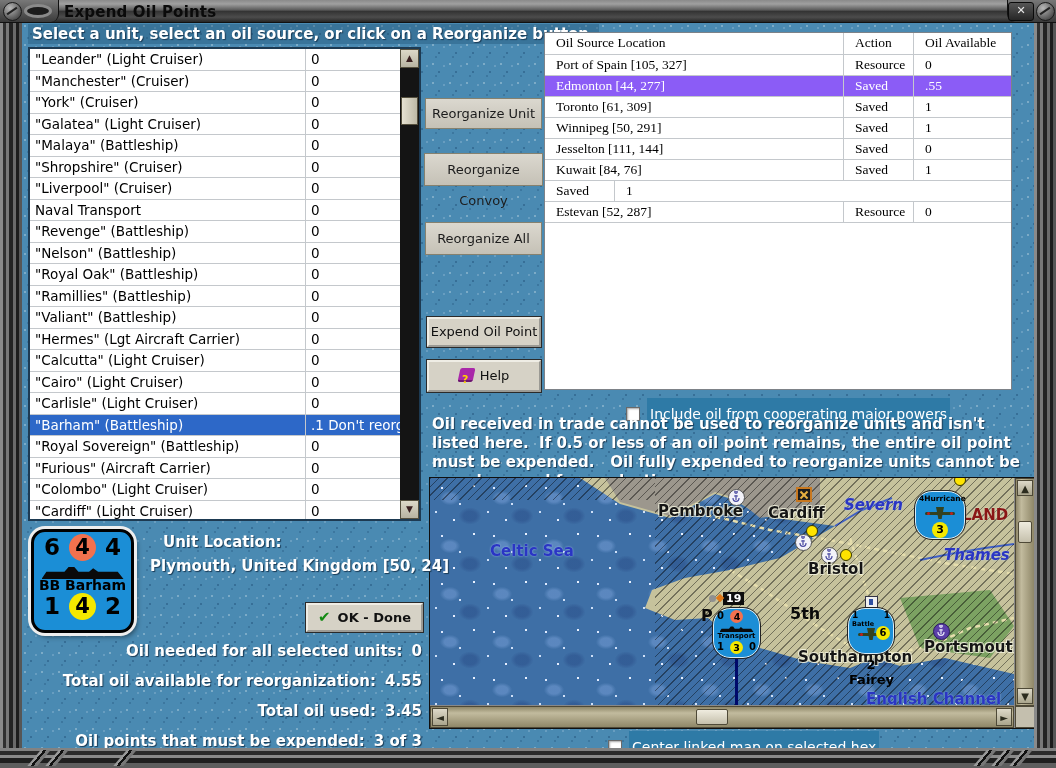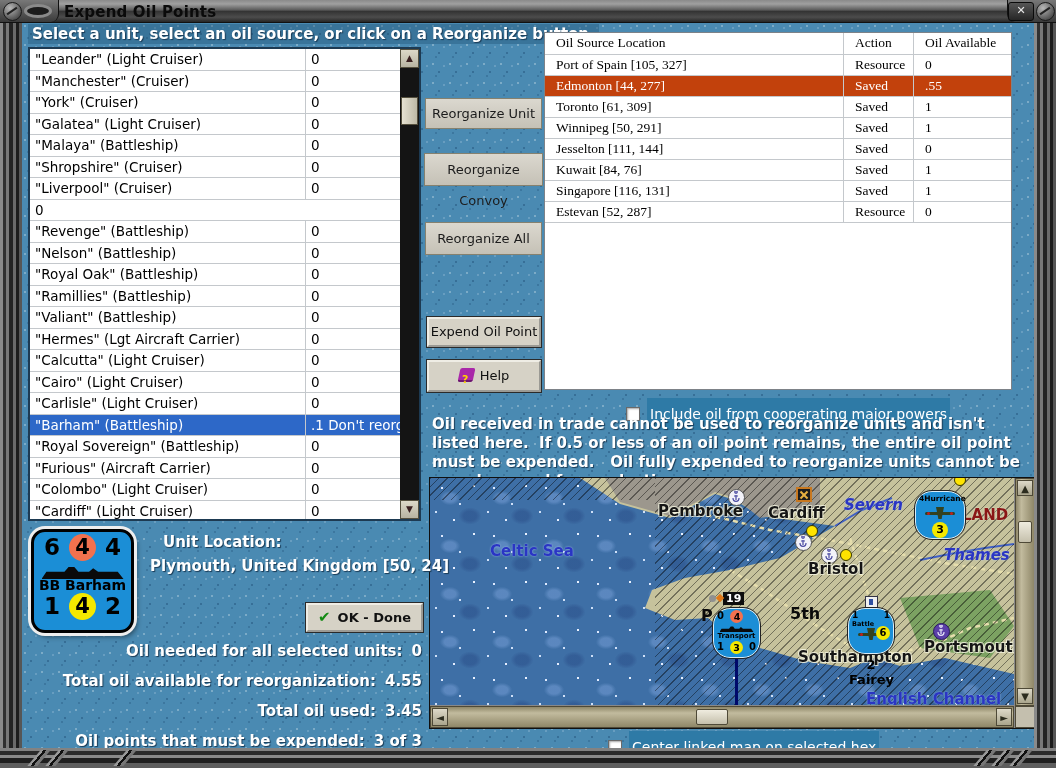--- a/index.html
+++ b/index.html
@@ -93,21 +93,21 @@
     font-size:13px;text-align:center;box-sizing:border-box;
   }
   .btn-expend{left:427px;top:317px;width:114px;height:30px;line-height:26px;}
   .btn-help{left:427px;top:360px;width:114px;height:32px;line-height:28px;}
   .book-icon{display:inline-block;position:relative;width:15px;height:12px;background:#a928a9;border-bottom:2px solid #6d1570;transform:skewX(-12deg);vertical-align:-2px;margin-right:6px;border-radius:2px;}
   .book-q{position:absolute;left:4px;top:-2px;color:#ffd400;font-size:11px;font-weight:bold;transform:skewX(12deg);}
   
   .oil-table{left:544px;top:32px;width:468px;height:358px;background:#fff;border:1px solid #7d8288;box-sizing:border-box;}
   .orow{display:flex;height:21px;box-sizing:border-box;border-bottom:1px solid #c4c8cc;font-size:13.5px;color:#000;}
   .orow.head{height:22px;}
-  .orow.sel{background:#c2410c;color:#fff;}
+  .orow.sel{background:#8b5cf6;color:#fff;}
   .ocell{box-sizing:border-box;line-height:20px;padding-left:11px;white-space:nowrap;overflow:hidden;border-right:1px solid #c4c8cc;font-family:Liberation Serif, serif;}
   .ocell.c0{width:299px;}
   .ocell.c1{width:70px;}
   .ocell.c2{flex:1;border-right:none;}
   
   .cbrow{display:flex;align-items:center;gap:7px;}
   .cb-include{left:626px;top:398px;}
   .cb-center{left:608px;top:731px;}
   .checkbox{width:14px;height:14px;background:#fff;border:1px solid #6a6a6a;box-shadow:inset 1px 1px 2px rgba(0,0,0,.35);box-sizing:border-box;}
   .cblabel{font-size:14px;color:#fff;background:#2e7aa6;padding:8px 3px;}
@@ -241,20 +241,21 @@
       </div>
       <div class="ulist-row">
         <div class="ucell name">"Shropshire" (Cruiser)</div>
         <div class="ucell val">0</div>
       </div>
       <div class="ulist-row">
         <div class="ucell name">"Liverpool" (Cruiser)</div>
         <div class="ucell val">0</div>
       </div>
       <div class="ulist-row">
+        <div class="ucell name">Naval Transport</div>
         <div class="ucell val">0</div>
       </div>
       <div class="ulist-row">
         <div class="ucell name">"Revenge" (Battleship)</div>
         <div class="ucell val">0</div>
       </div>
       <div class="ulist-row">
         <div class="ucell name">"Nelson" (Battleship)</div>
         <div class="ucell val">0</div>
       </div>
@@ -351,21 +352,20 @@
         <div class="ocell c0">Jesselton [111, 144]</div>
         <div class="ocell c1">Saved</div>
         <div class="ocell c2">0</div>
       </div>
       <div class="orow">
         <div class="ocell c0">Kuwait [84, 76]</div>
         <div class="ocell c1">Saved</div>
         <div class="ocell c2">1</div>
       </div>
       <div class="orow">
-        <div class="ocell c0">Singapore [116, 131]</div>
         <div class="ocell c1">Saved</div>
         <div class="ocell c2">1</div>
       </div>
       <div class="orow">
         <div class="ocell c0">Estevan [52, 287]</div>
         <div class="ocell c1">Resource</div>
         <div class="ocell c2">0</div>
       </div>
     </div>
 </div>

